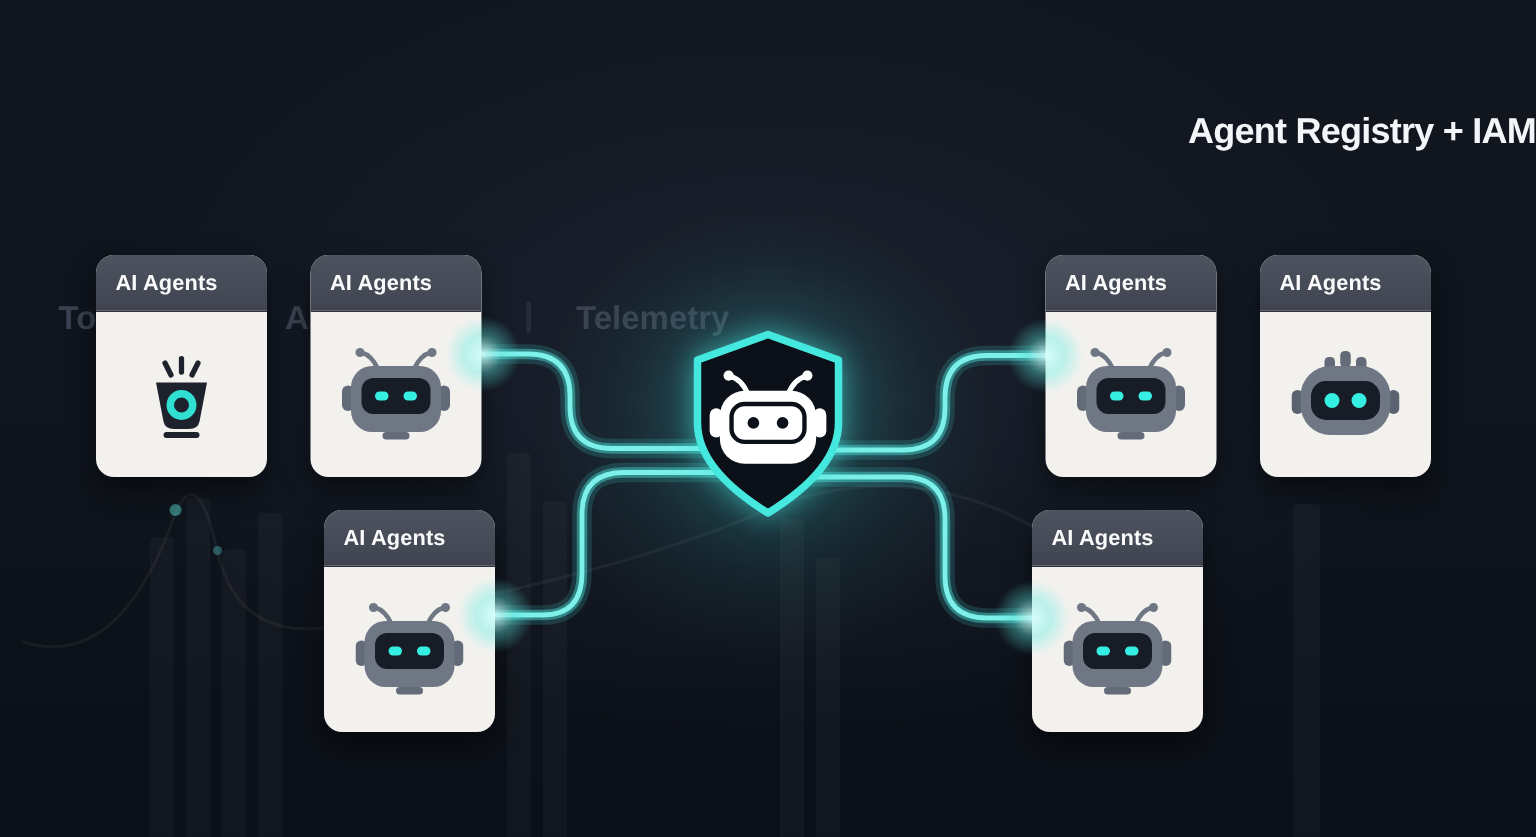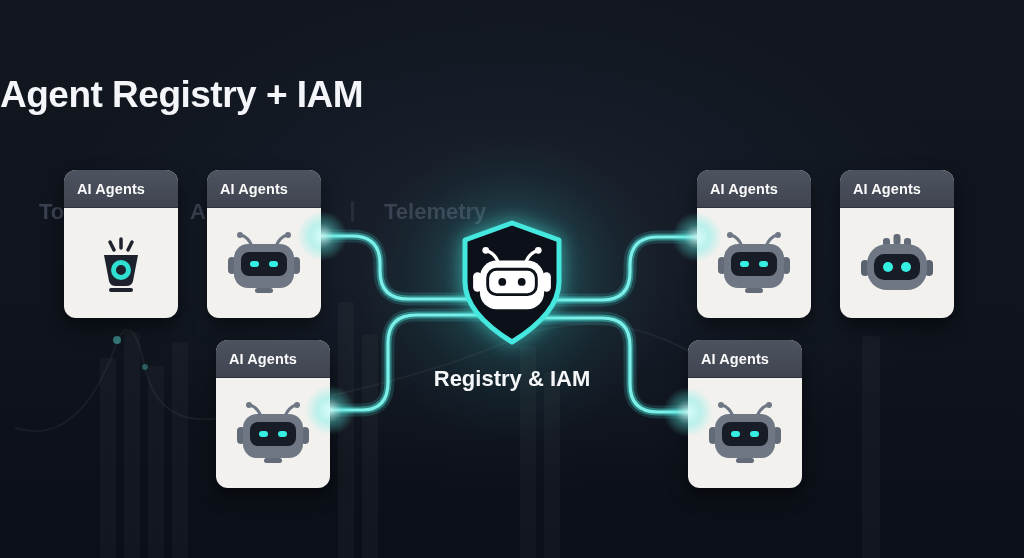--- a/index.html
+++ b/index.html
@@ -11,22 +11,22 @@
       radial-gradient(ellipse 640px 360px at 50% 42%, rgba(36,46,62,.55), rgba(0,0,0,0) 70%),
       linear-gradient(180deg,#11161f 0%, #0f141d 55%, #0b0f17 100%);
   }
   
   .decor-bar { position:absolute; background:rgba(255,255,255,0.03); border-radius:3px 3px 0 0; z-index:1; }
   .decor-svg { position:absolute; left:0; top:0; z-index:1; }
   
   .bg-nav { position:absolute; top:199px; font-size:22px; font-weight:600; color:#3a4150; z-index:2; white-space:nowrap; }
   .bg-divider { position:absolute; left:351px; top:201px; width:3px; height:21px; background:#272e3a; border-radius:2px; z-index:2; }
   
-  .title { position:absolute; left:0; right:0; top:74px; text-align:left; z-index:4;
-           font-size:37px; font-weight:700; letter-spacing:-.5px; color:#f3f5f8; }
+  .title { position:absolute; left:0; right:0; top:74px; text-align:right; z-index:4;
+           font-size:24px; font-weight:700; letter-spacing:-.5px; color:#f3f5f8; }
   
   .wires { position:absolute; left:0; top:0; z-index:3; }
   .ambient { position:absolute; left:352px; top:140px; width:320px; height:300px; z-index:3;
              background:radial-gradient(circle, rgba(64,216,206,.14) 0%, rgba(64,216,206,.05) 45%, rgba(0,0,0,0) 70%); }
   
   .shield-wrap { position:absolute; left:450px; top:216px; width:124px; height:134px; z-index:4;
                  filter:drop-shadow(0 0 9px rgba(69,232,222,.55)) drop-shadow(0 0 28px rgba(69,232,222,.28)); }
   .shield-robot { position:absolute; left:472px; top:245px; width:80px; height:70px; z-index:5; }
   .center-label { position:absolute; left:402px; top:366px; width:220px; text-align:center; z-index:4;
                   font-size:22px; font-weight:700; color:#f4f6f8; }
@@ -102,21 +102,20 @@
     <circle cx="13" cy="5.5" r="3.5" fill="#ffffff"></circle>
     <path d="M54 18 Q58 8 66 6" fill="none" stroke="#ffffff" stroke-width="3.5" stroke-linecap="round"></path>
     <circle cx="67" cy="5.5" r="3.5" fill="#ffffff"></circle>
     <rect x="0" y="28" width="9" height="20" rx="4.5" fill="#ffffff"></rect>
     <rect x="71" y="28" width="9" height="20" rx="4.5" fill="#ffffff"></rect>
     <rect x="7" y="16" width="66" height="50" rx="17" fill="#ffffff"></rect>
     <rect x="15" y="25" width="50" height="26" rx="9" fill="#ffffff" stroke="#0c1119" stroke-width="3"></rect>
     <circle cx="30" cy="38" r="4" fill="#0c1119"></circle>
     <circle cx="50" cy="38" r="4" fill="#0c1119"></circle>
   </svg>
-  <div class="center-label">Registry &amp; IAM</div>
 
   <div class="card" style="left:64px;top:170px;">
     <div class="card-header">
       <span>AI Agents</span>
     </div>
     <div class="card-body">
       <svg width="60" height="60" viewBox="0 0 60 60">
         <g stroke="#1d222d" stroke-width="3.5" stroke-linecap="round">
           <path d="M30 6 V15"></path>
             <path d="M19 9 L23 17"></path>

